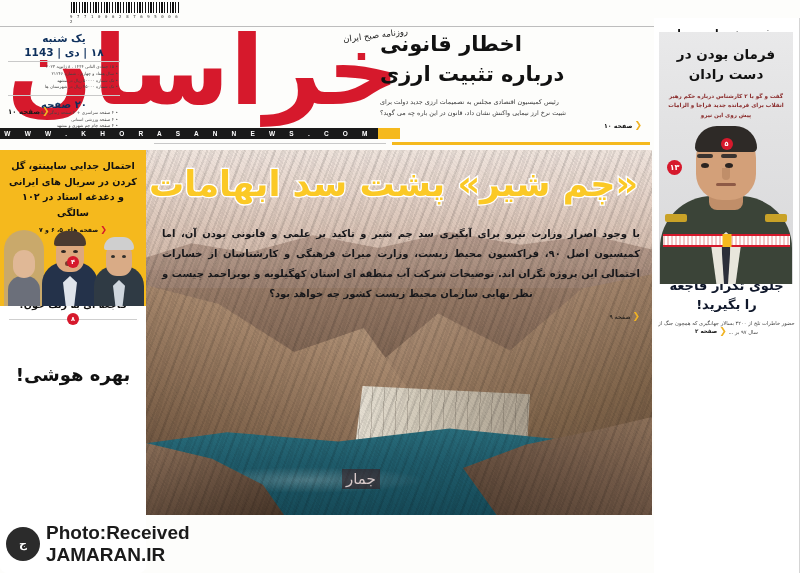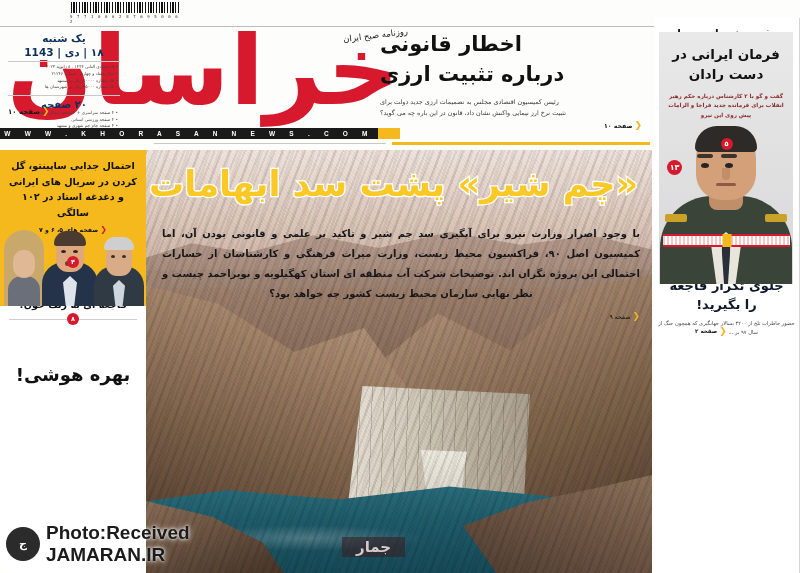--- a/index.html
+++ b/index.html
@@ -329,21 +329,21 @@
     font-size: 6.2px; color: #8f8f8f; line-height: 1.7; text-align: center;
   }
   .lcol-hr { height: 1px; background: #cfcfcf; margin: 7px 9px 0 9px; }
   .big-title {
     font-size: 18px; font-weight: 700; color: #111; line-height: 1.5;
     text-align: center; padding: 6px 8px 0 8px;
   }
 
   
   .main-photo {
-    position: absolute; top: 150px; right: 148px; width: 506px; height: 423px;
+    position: absolute; top: 150px; right: 148px; width: 506px; height: 365px;
     overflow: hidden;
     background: linear-gradient(#cdb9ad 0%, #b79d8e 16%, #9c7f6b 34%, #7d6351 58%, #5e4a3d 80%, #4a3b31 100%);
   }
   
   .cliff-r {
     position: absolute; top: 120px; right: -20px; width: 300px; height: 310px;
     background: linear-gradient(160deg,#b99d86 0%, #a1836a 24%, #7e6349 52%, #5d4736 78%, #473529 100%);
     clip-path: polygon(0% 32%, 22% 14%, 46% 26%, 70% 6%, 100% 0%, 100% 100%, 6% 100%, 0% 66%);
   }
   .cliff-l {
@@ -428,24 +428,24 @@
   .main-deck p {
     font-size: 10px; font-weight: 700; color: #17171a; line-height: 2.0;
     text-align: justify; text-align-last: center;
   }
   .main-deck .pref {
     display: inline-flex; align-items: center; gap: 2px;
     font-size: 6.2px; color: #111;
   }
 
   .jamar-mark {
-    position: absolute; bottom: 16px; left: 196px;
+    position: absolute; bottom: 26px; left: 196px;
     background: rgba(60,25,30,0.55);
-    color: #d8c9c9; font-size: 15px; font-weight: 700;
-    padding: 1px 14px; letter-spacing: 2px;
+    color: #d8c9c9; font-size: 15px; font-weight: 400;
+    padding: 1px 4px; letter-spacing: 2px;
   }
 
   
   .watermark {
     position: absolute; bottom: 8px; left: 6px;
     display: flex; align-items: center; gap: 6px;
     direction: ltr; z-index: 40;
   }
   .wm-logo {
     width: 34px; height: 34px; border-radius: 50%;
@@ -535,21 +535,21 @@
         <div class="off-hair"></div>
         <div class="off-brow-l"></div>
         <div class="off-brow-r"></div>
         <div class="off-eye-l"></div>
         <div class="off-eye-r"></div>
         <div class="off-nose"></div>
         <div class="off-mouth"></div>
       </div>
 
       <div class="fraja-text">
-        <div class="fraja-title">فرمان ایرانی در دست رادان</div>
+        <div class="fraja-title">فرمان بودن در دست رادان</div>
         <div class="fraja-deck">گفت و گو با ۲ کارشناس درباره حکم رهبر انقلاب برای فرمانده جدید فراجا و الزامات پیش روی این نیرو</div>
       </div>
       <div class="circ-badge">۱۳</div>
     </div>
 
     <div class="rcol-item">
       <div class="rcol-head">برف و یخبندان در راه مشهد و استان</div>
       <div class="tag-red">خراسان رضوی</div>
     </div>
 

